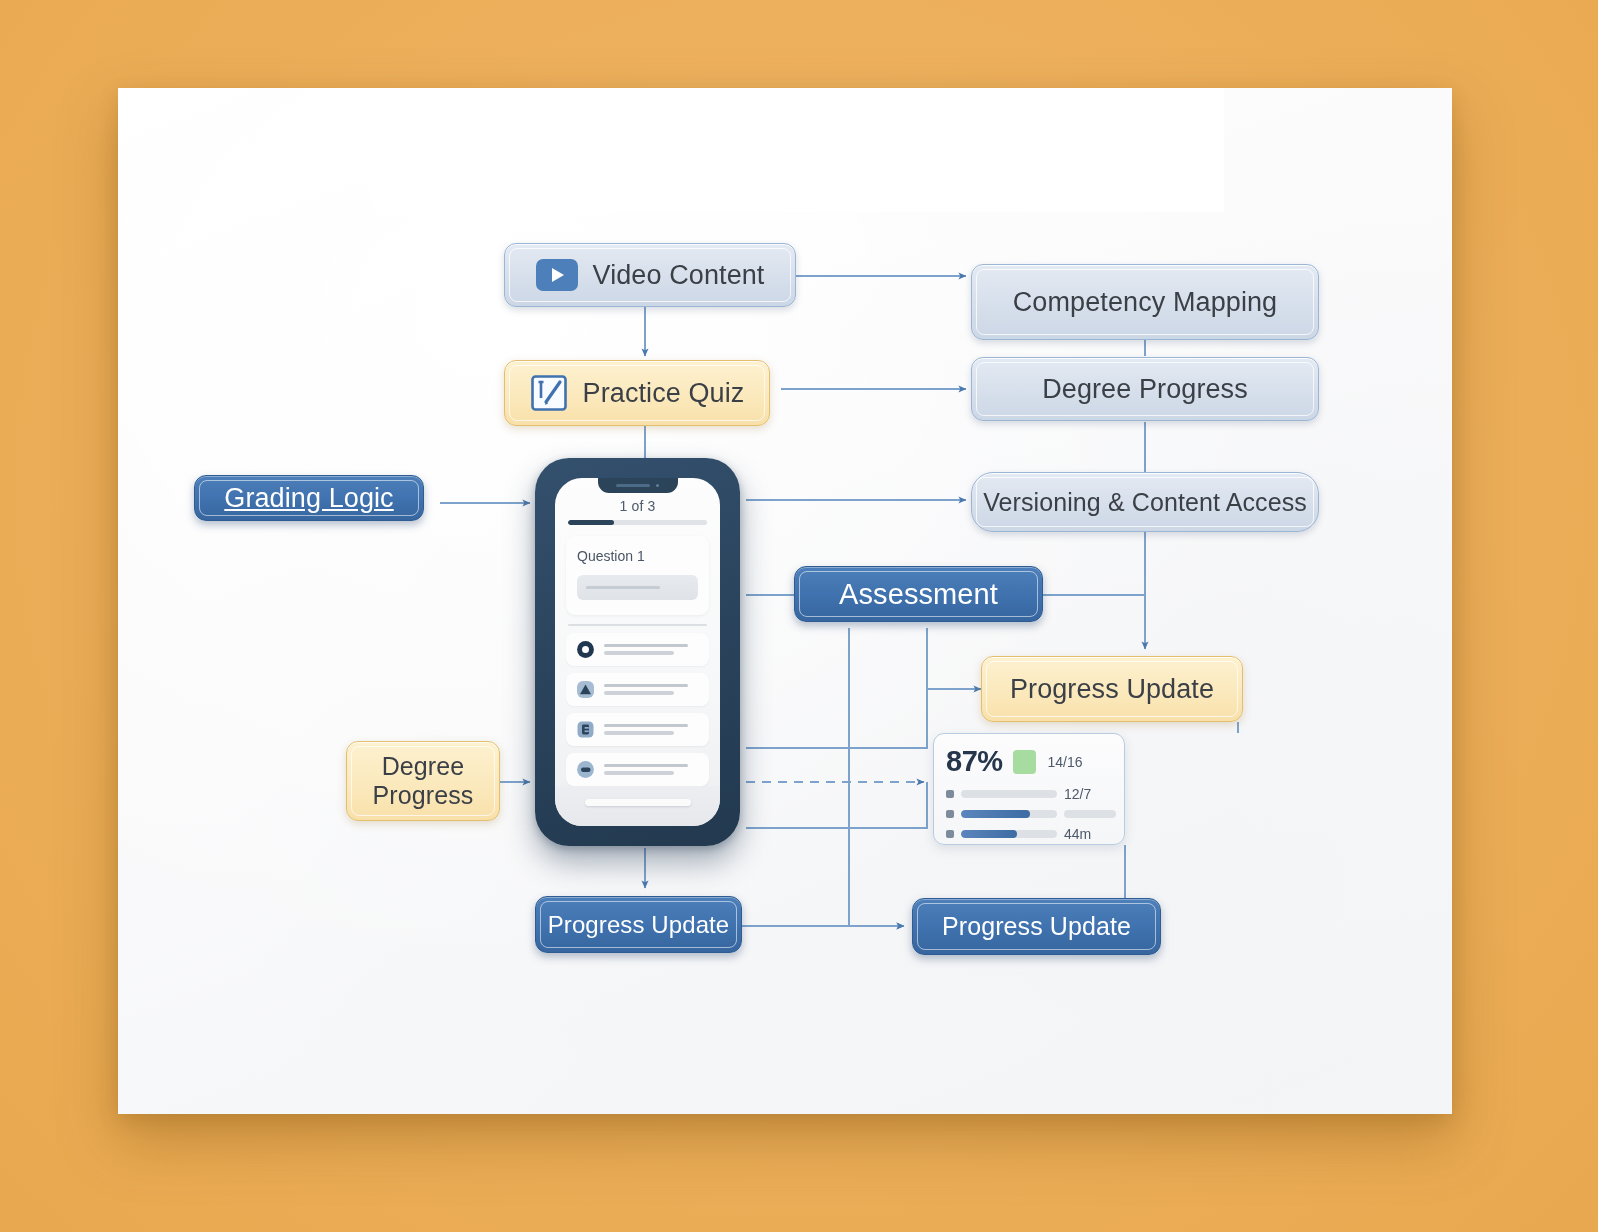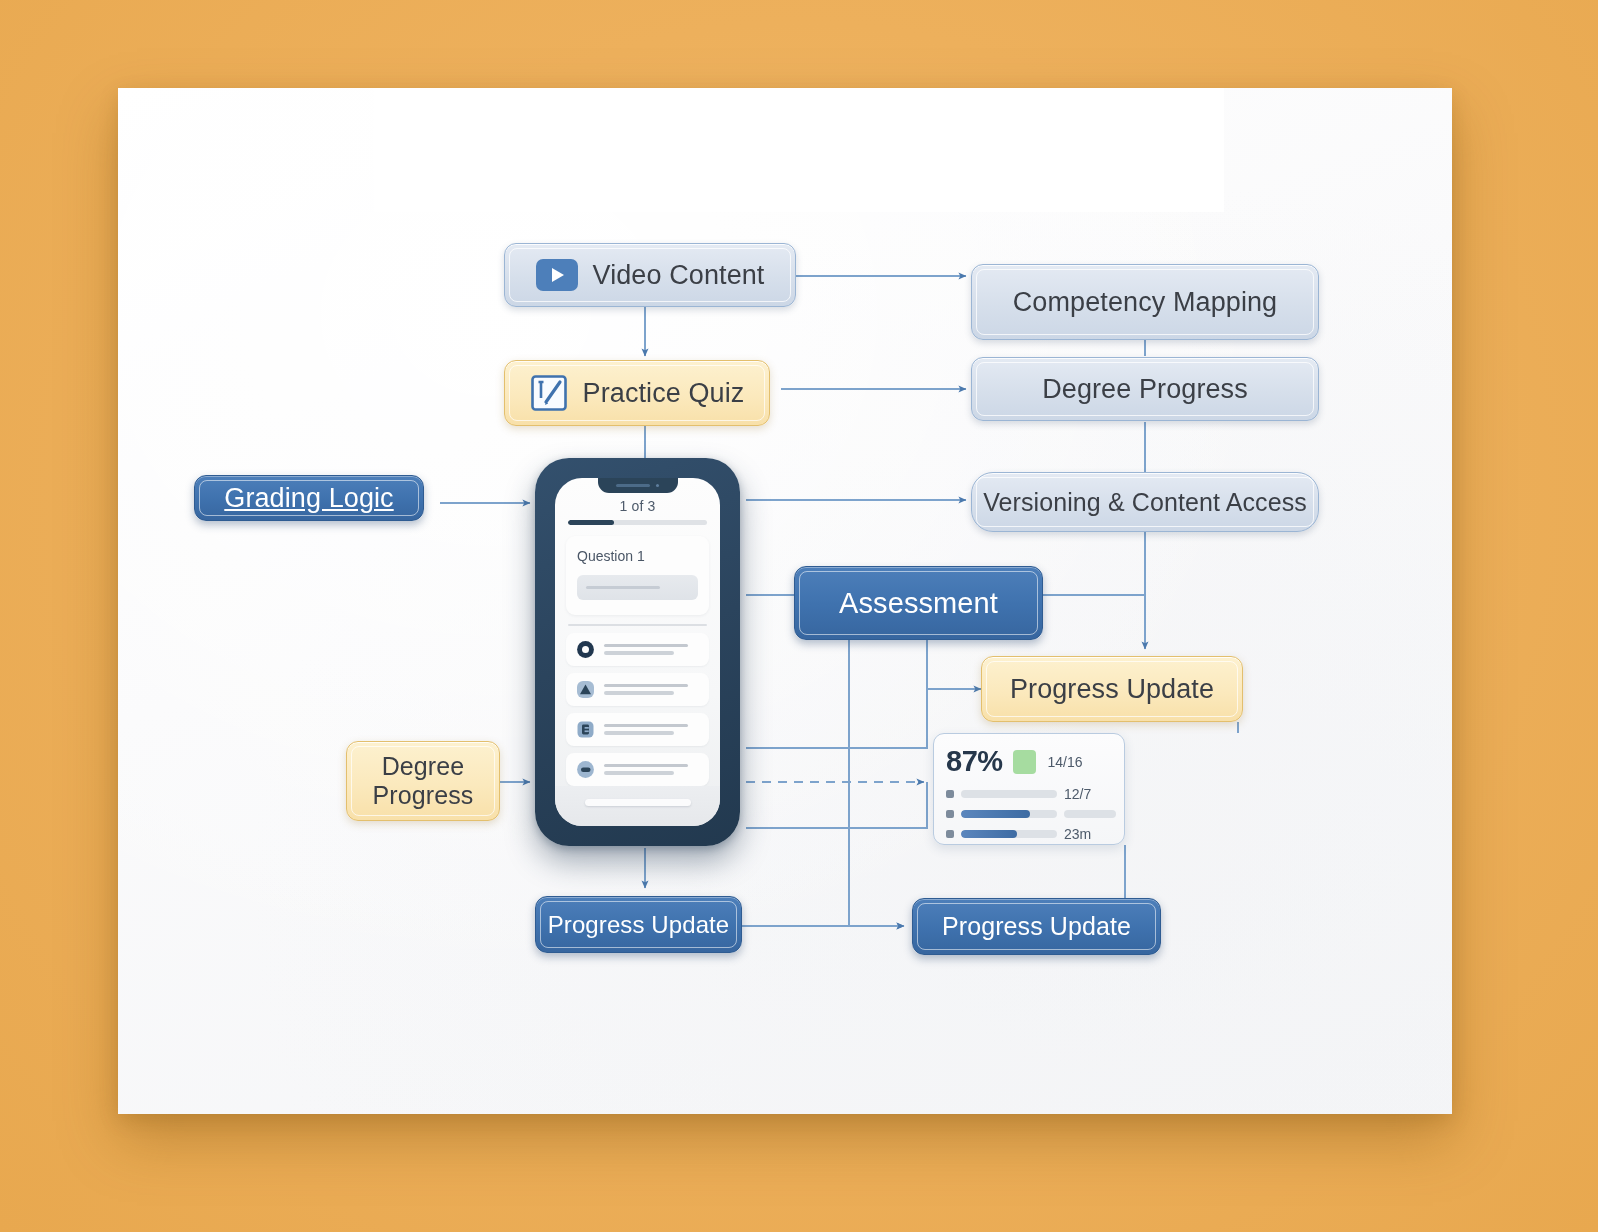--- a/index.html
+++ b/index.html
@@ -259,21 +259,21 @@
       <div class="inner"></div>
       <span class="label">Grading Logic</span>
     </div>
 
     <div class="node n-yellow two-line" style="left:228px;top:653px;width:154px;height:80px;font-size:25px;">
       <div class="inner"></div>
       <span class="label">Degree</span>
       <span class="label">Progress</span>
     </div>
 
-    <div class="node n-blue" style="left:676px;top:478px;width:249px;height:74px;font-size:29px;">
+    <div class="node n-blue" style="left:676px;top:478px;width:249px;height:56px;font-size:29px;">
       <div class="inner"></div>
       <span class="label">Assessment</span>
     </div>
 
     <div class="node n-yellow" style="left:863px;top:568px;width:262px;height:66px;">
       <div class="inner"></div>
       <span class="label">Progress Update</span>
     </div>
 
     <div class="node n-blue" style="left:417px;top:808px;width:207px;height:57px;font-size:24px;">
@@ -389,18 +389,18 @@
           <div style="width:72%;"></div>
         </span>
         <span class="track2" style="width:52px;"></span>
       </div>
 
       <div class="srow">
         <span class="dot"></span>
         <span class="track" style="width:96px;">
           <div style="width:58%;"></div>
         </span>
-        <span class="txt">23m</span>
+        <span class="txt">44m</span>
       </div>
     </div>
 
   </div>
 </div>
 
 </body></html>

